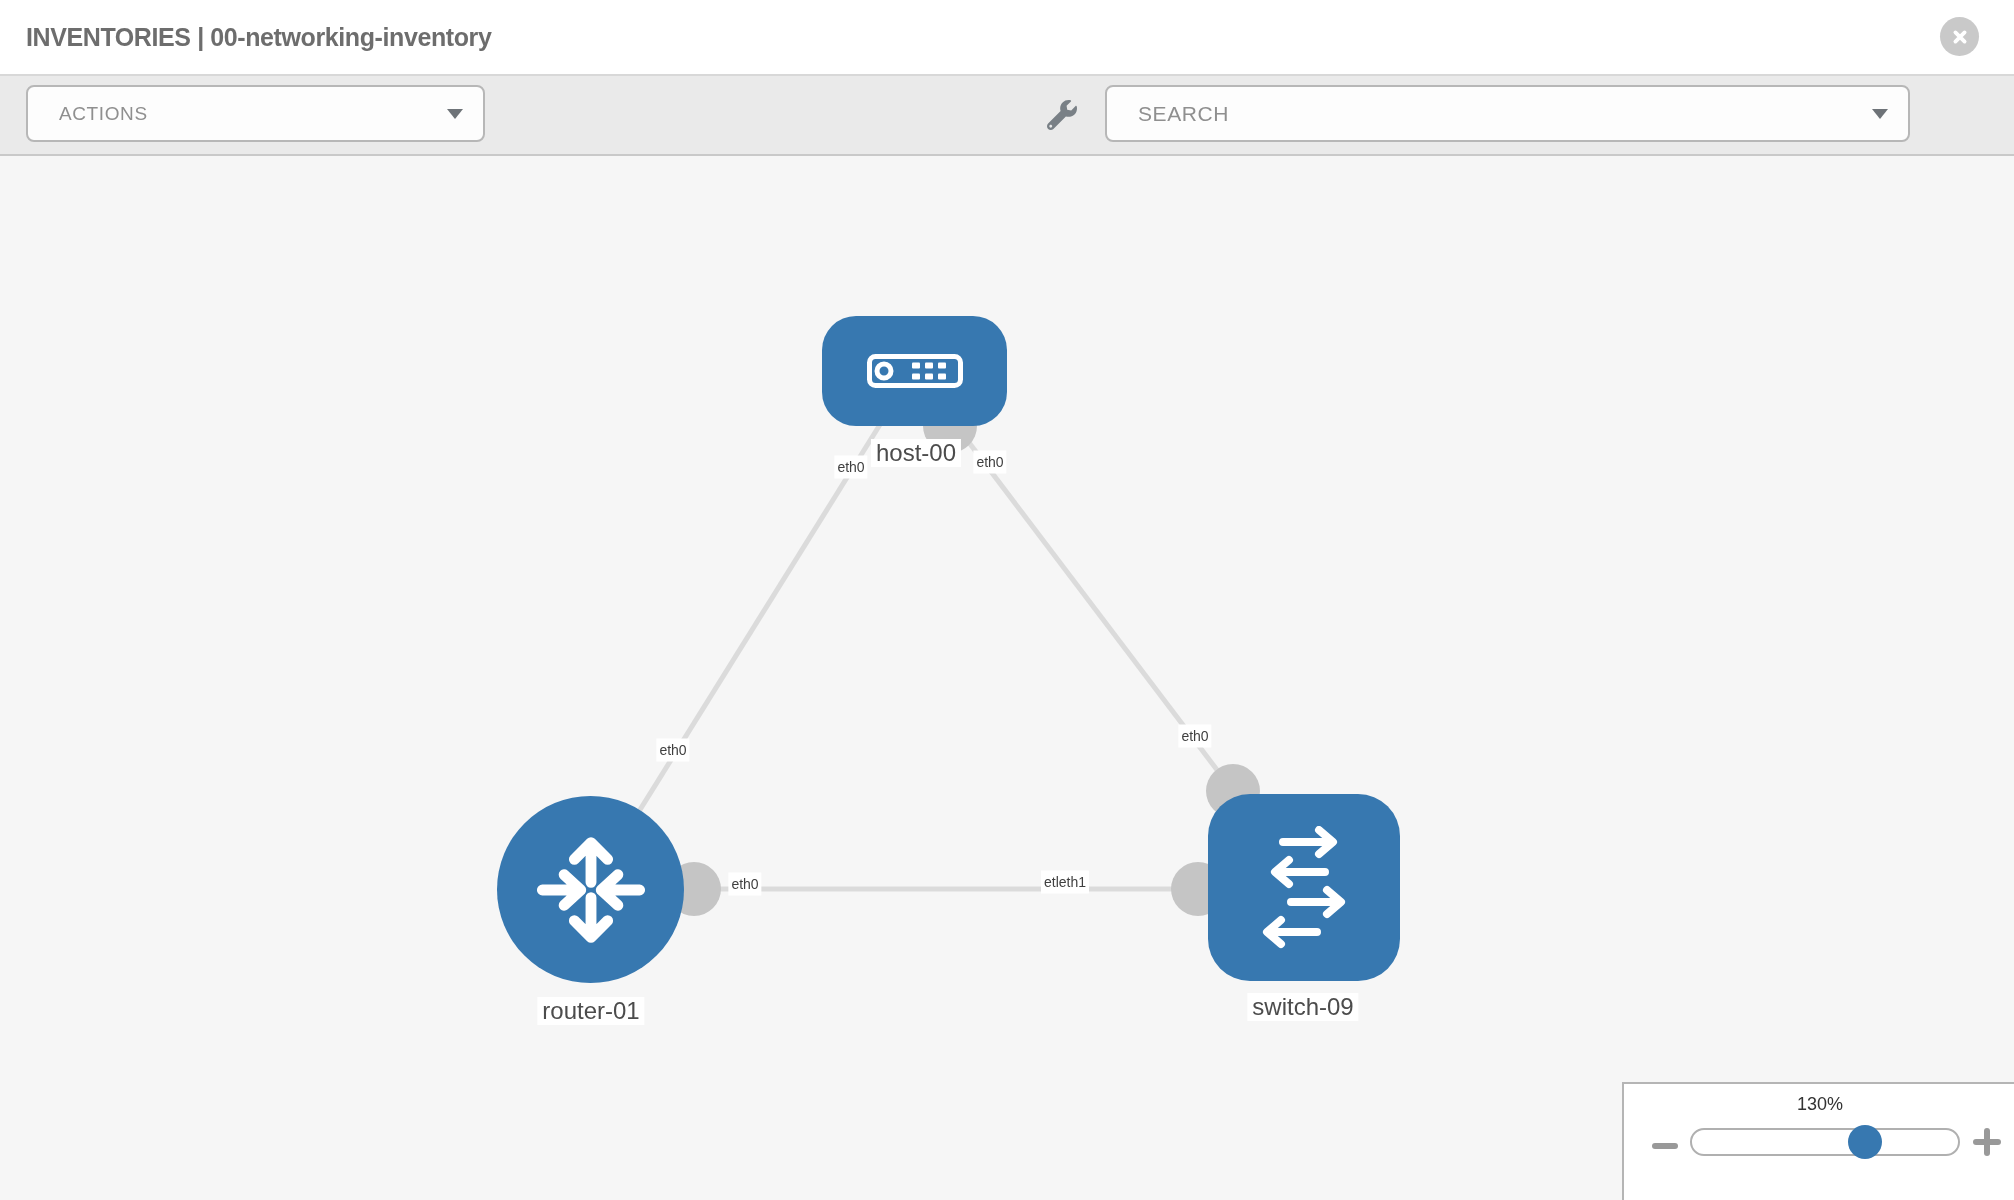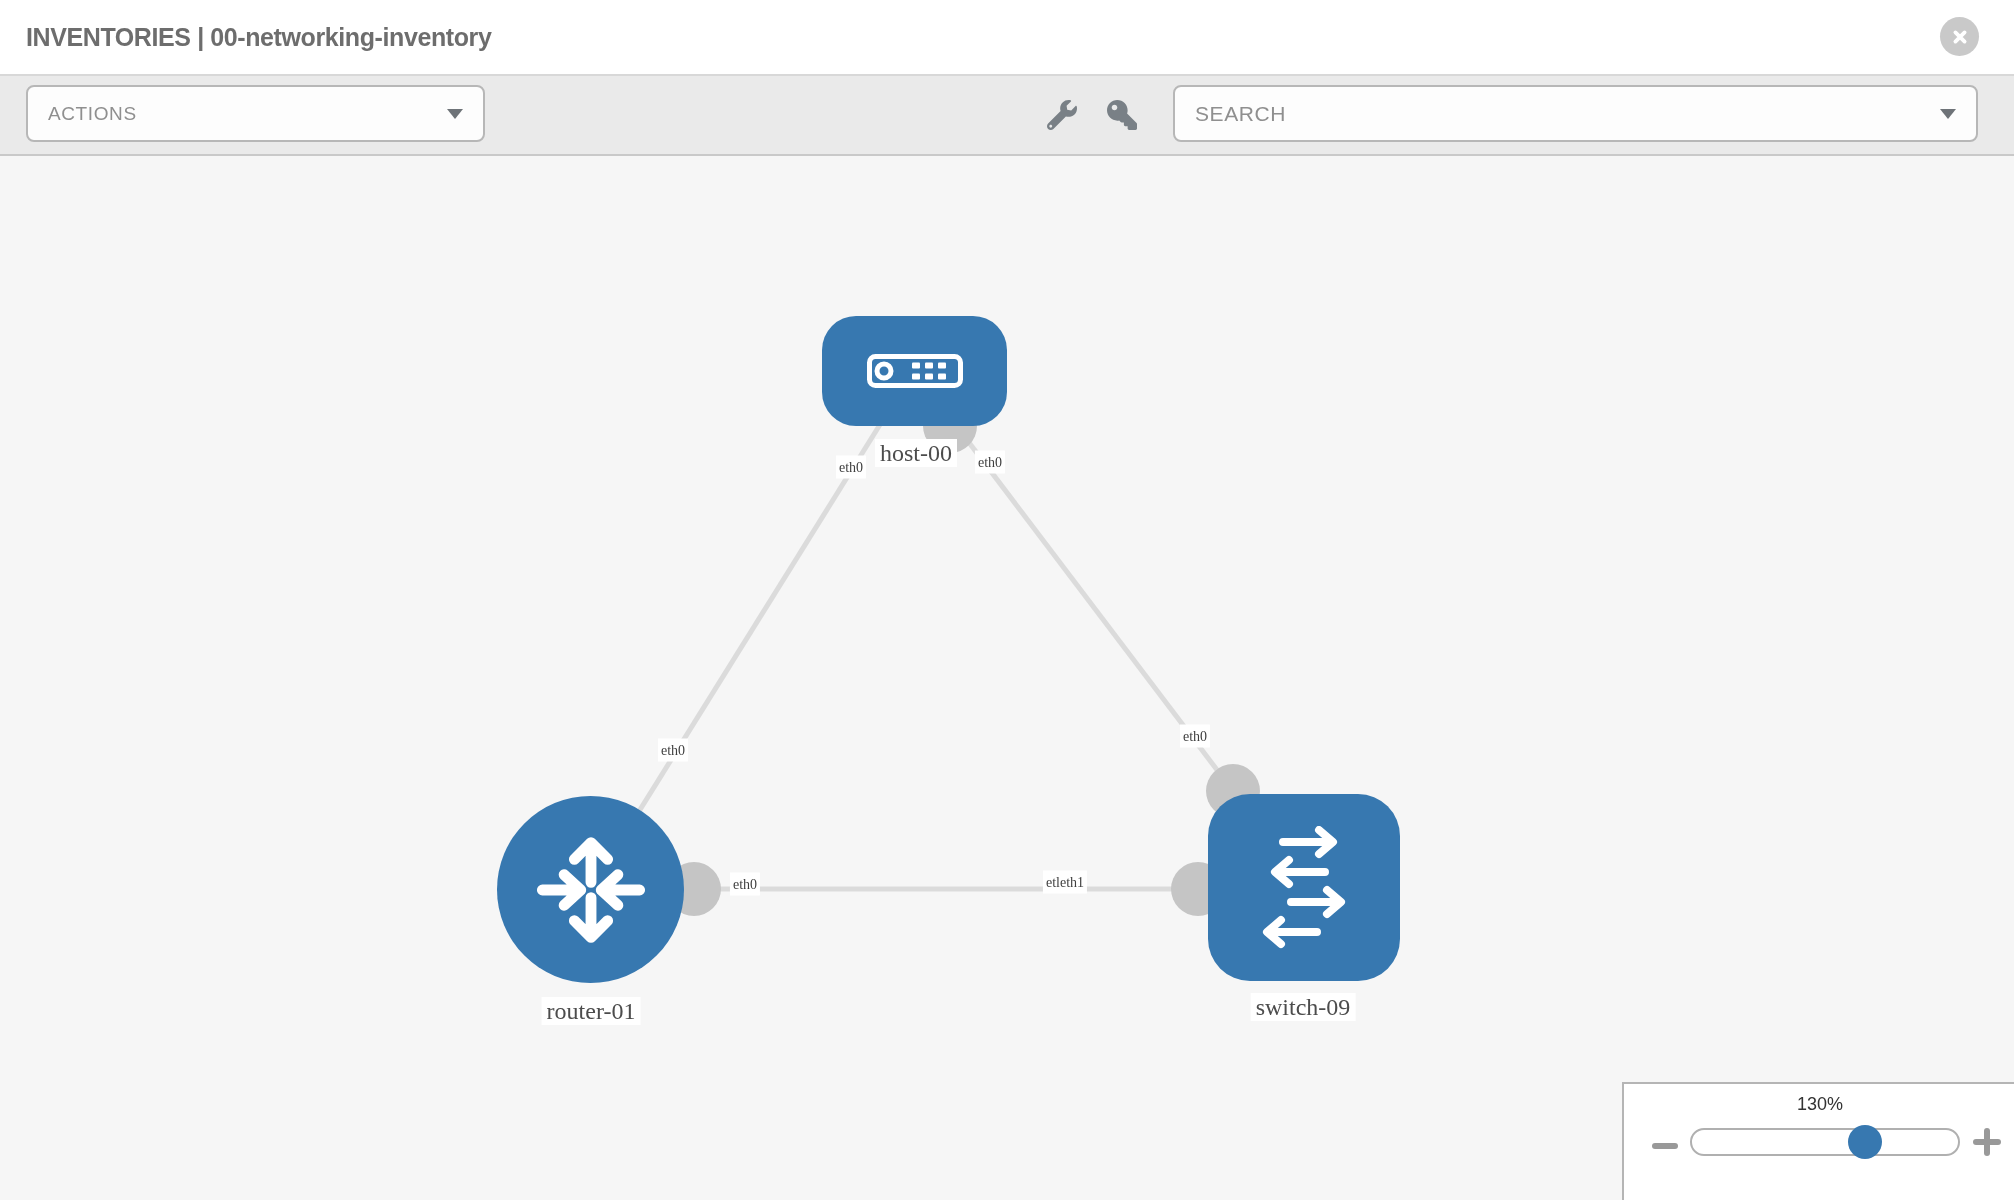--- a/index.html
+++ b/index.html
@@ -29,41 +29,40 @@
   .toolbar {
     position: absolute; left: 0; top: 76px; width: 2014px; height: 78px;
     background: #eaeaea; border-bottom: 2px solid #c9c9c9;
   }
   .select-box {
     position: absolute; top: 9px; height: 53px; background: #fdfdfd;
     border: 2px solid #b7b7b7; border-radius: 8px;
     display: flex; align-items: center; cursor: pointer;
   }
   .select-actions { left: 26px;  width: 455px; }
-  .select-search  { left: 1173px; width: 801px; text-align: center; }
+  .select-search  { left: 1105px; width: 801px; text-align: center; }
   .select-label {
-    margin-left: 20px; color: #8f8f8f; font-size: 19px; letter-spacing: 0.6px;
+    margin-left: 31px; color: #8f8f8f; font-size: 19px; letter-spacing: 0.6px;
   }
   .select-search .select-label { font-size: 21px; }
   .caret {
     position: absolute; right: 20px; top: 50%; margin-top: -5px;
     width: 0; height: 0;
     border-left: 8px solid transparent; border-right: 8px solid transparent;
     border-top: 10px solid #6e7378;
   }
   .tool-btn { position: absolute; top: 22px; width: 34px; height: 34px; cursor: pointer;
     display: flex; align-items: center; justify-content: center; }
   .tool-wrench { left: 1045px; }
   .tool-key    { left: 1105px; }
 
   
   .canvas {
     position: absolute; left: 0; top: 156px; width: 2014px; height: 1044px;
     background: #f6f6f6;
-    font-family: Liberation Serif, serif;
   }
   svg.net { position: absolute; left: 0; top: 0; }
 
   .node {
     position: absolute; background: #3778b0; z-index: 3;
     display: flex; align-items: center; justify-content: center; cursor: pointer;
   }
   .node-host   { left: 822px;  top: 160px; width: 185px; height: 110px; border-radius: 34px; }
   .node-router { left: 497px;  top: 640px; width: 187px; height: 187px; border-radius: 50%; }
   .node-switch { left: 1208px; top: 638px; width: 192px; height: 187px; border-radius: 42px; }

